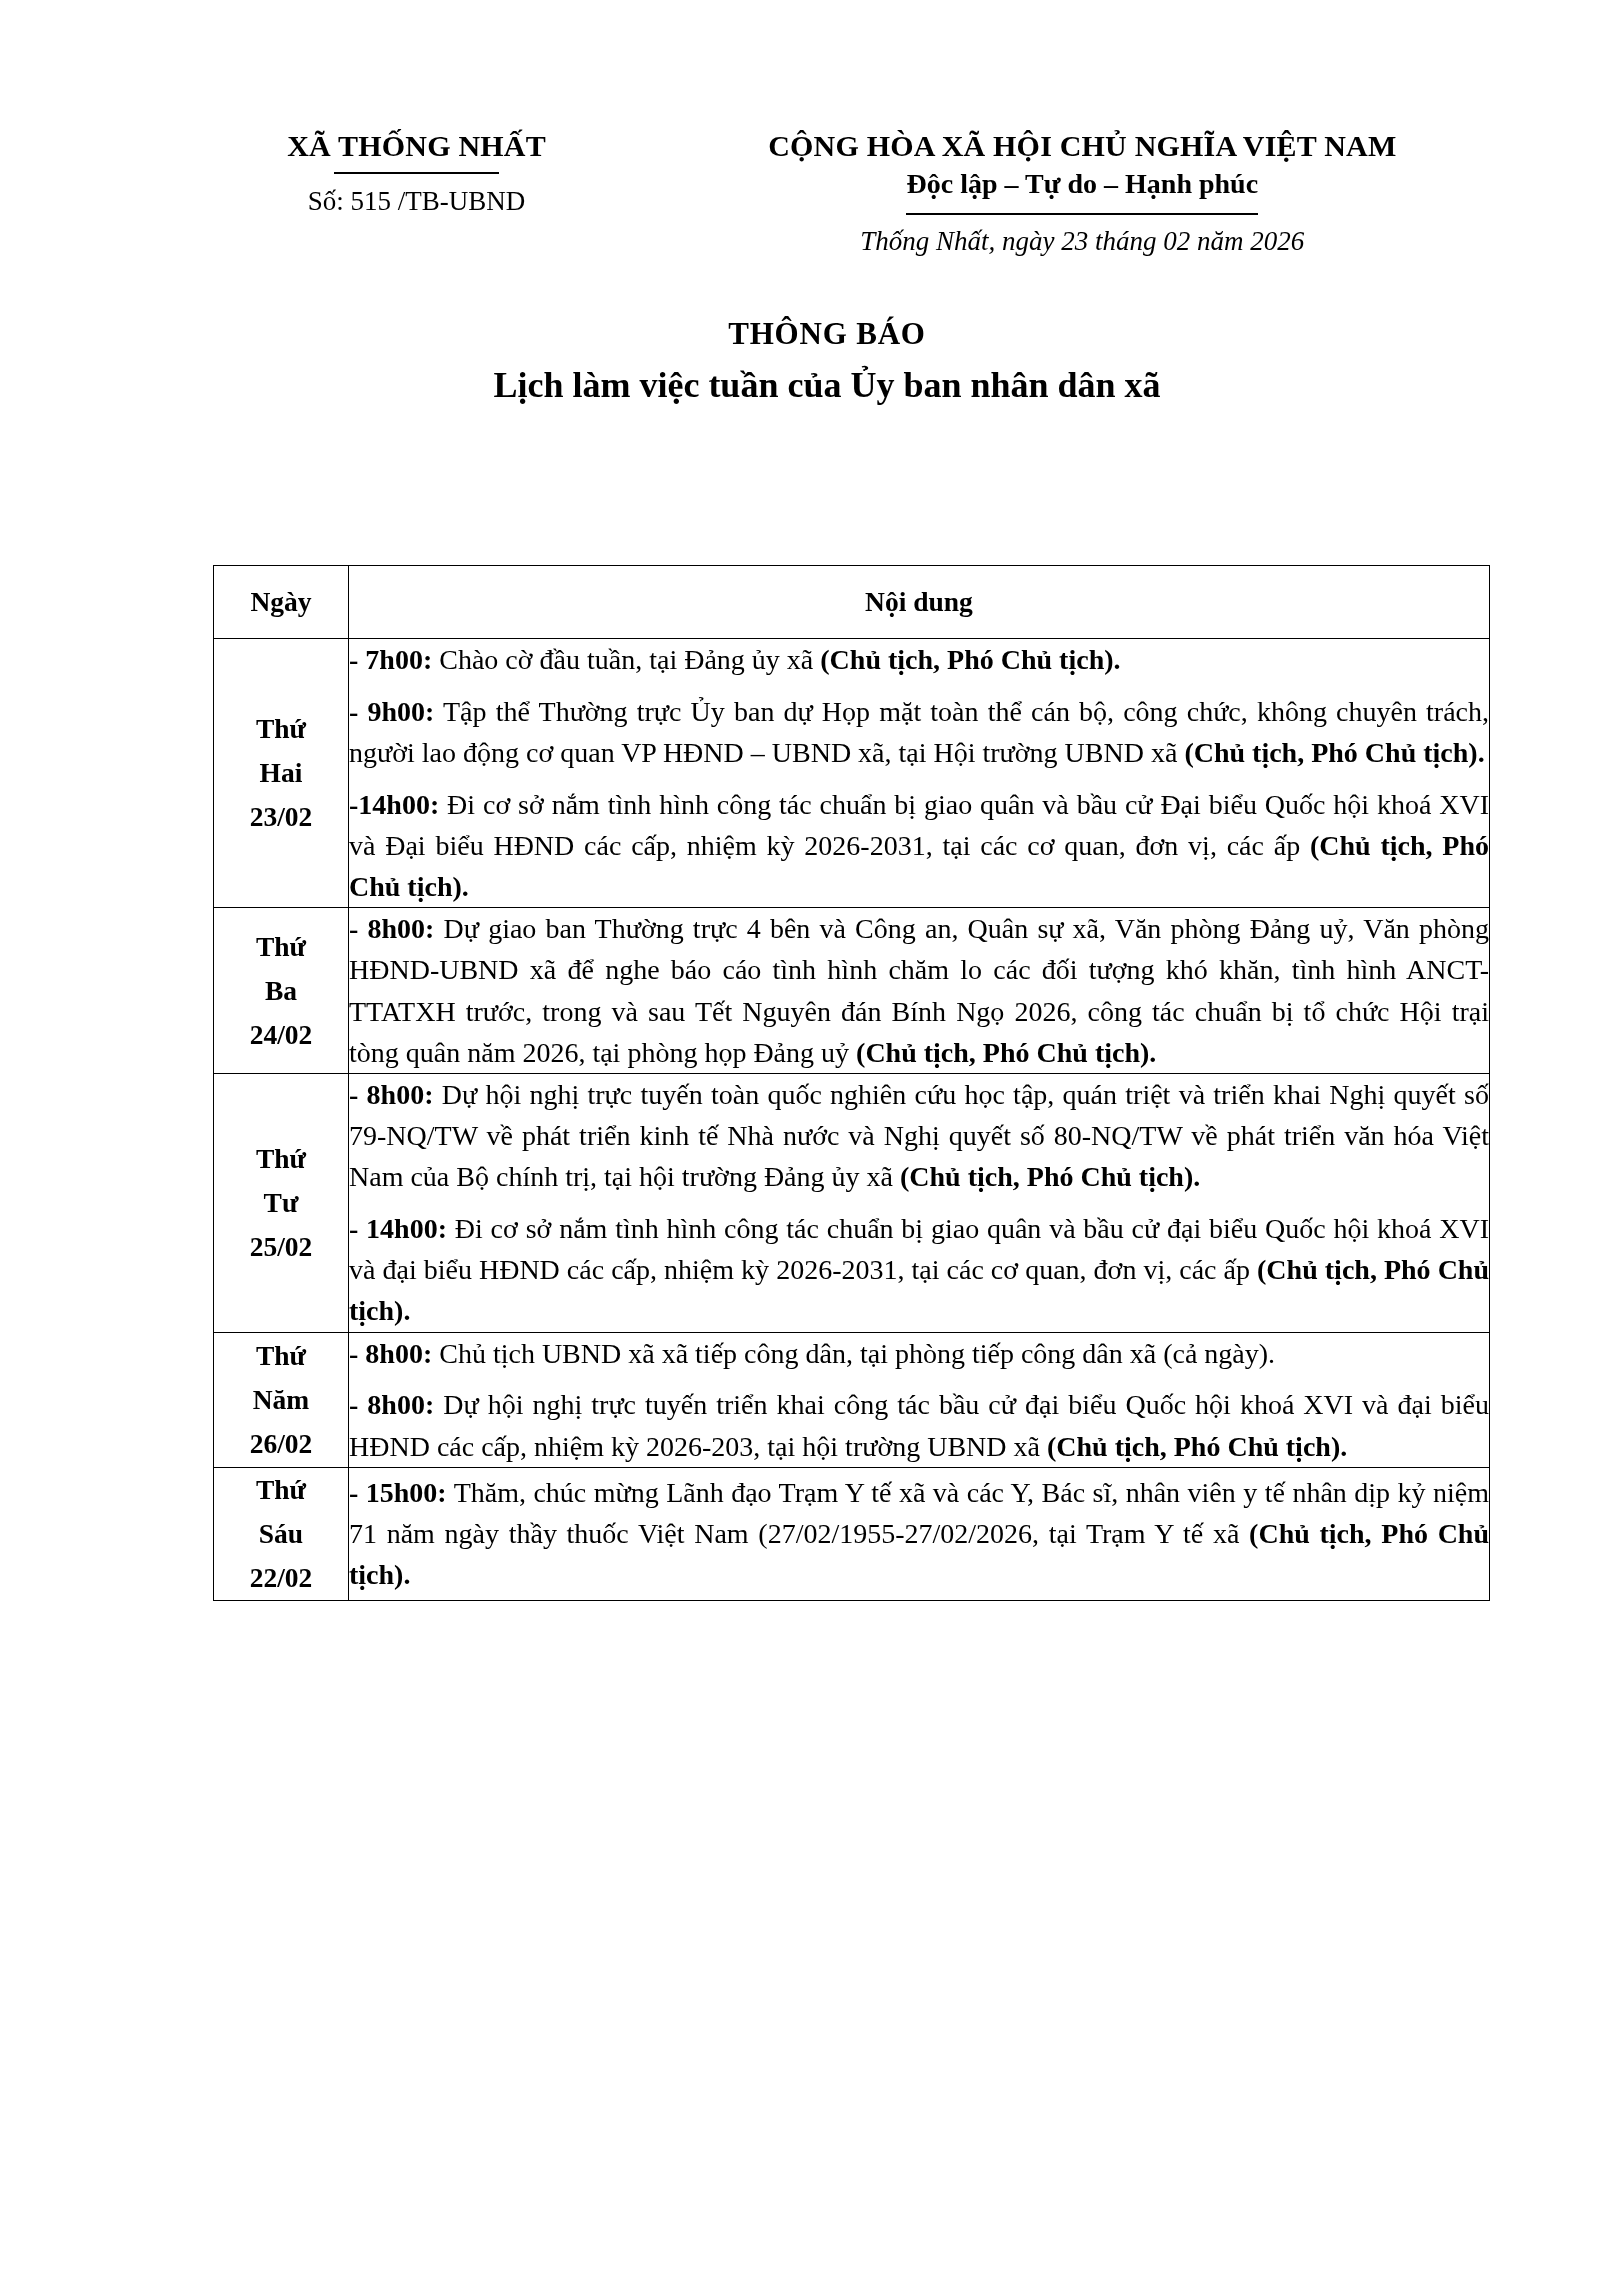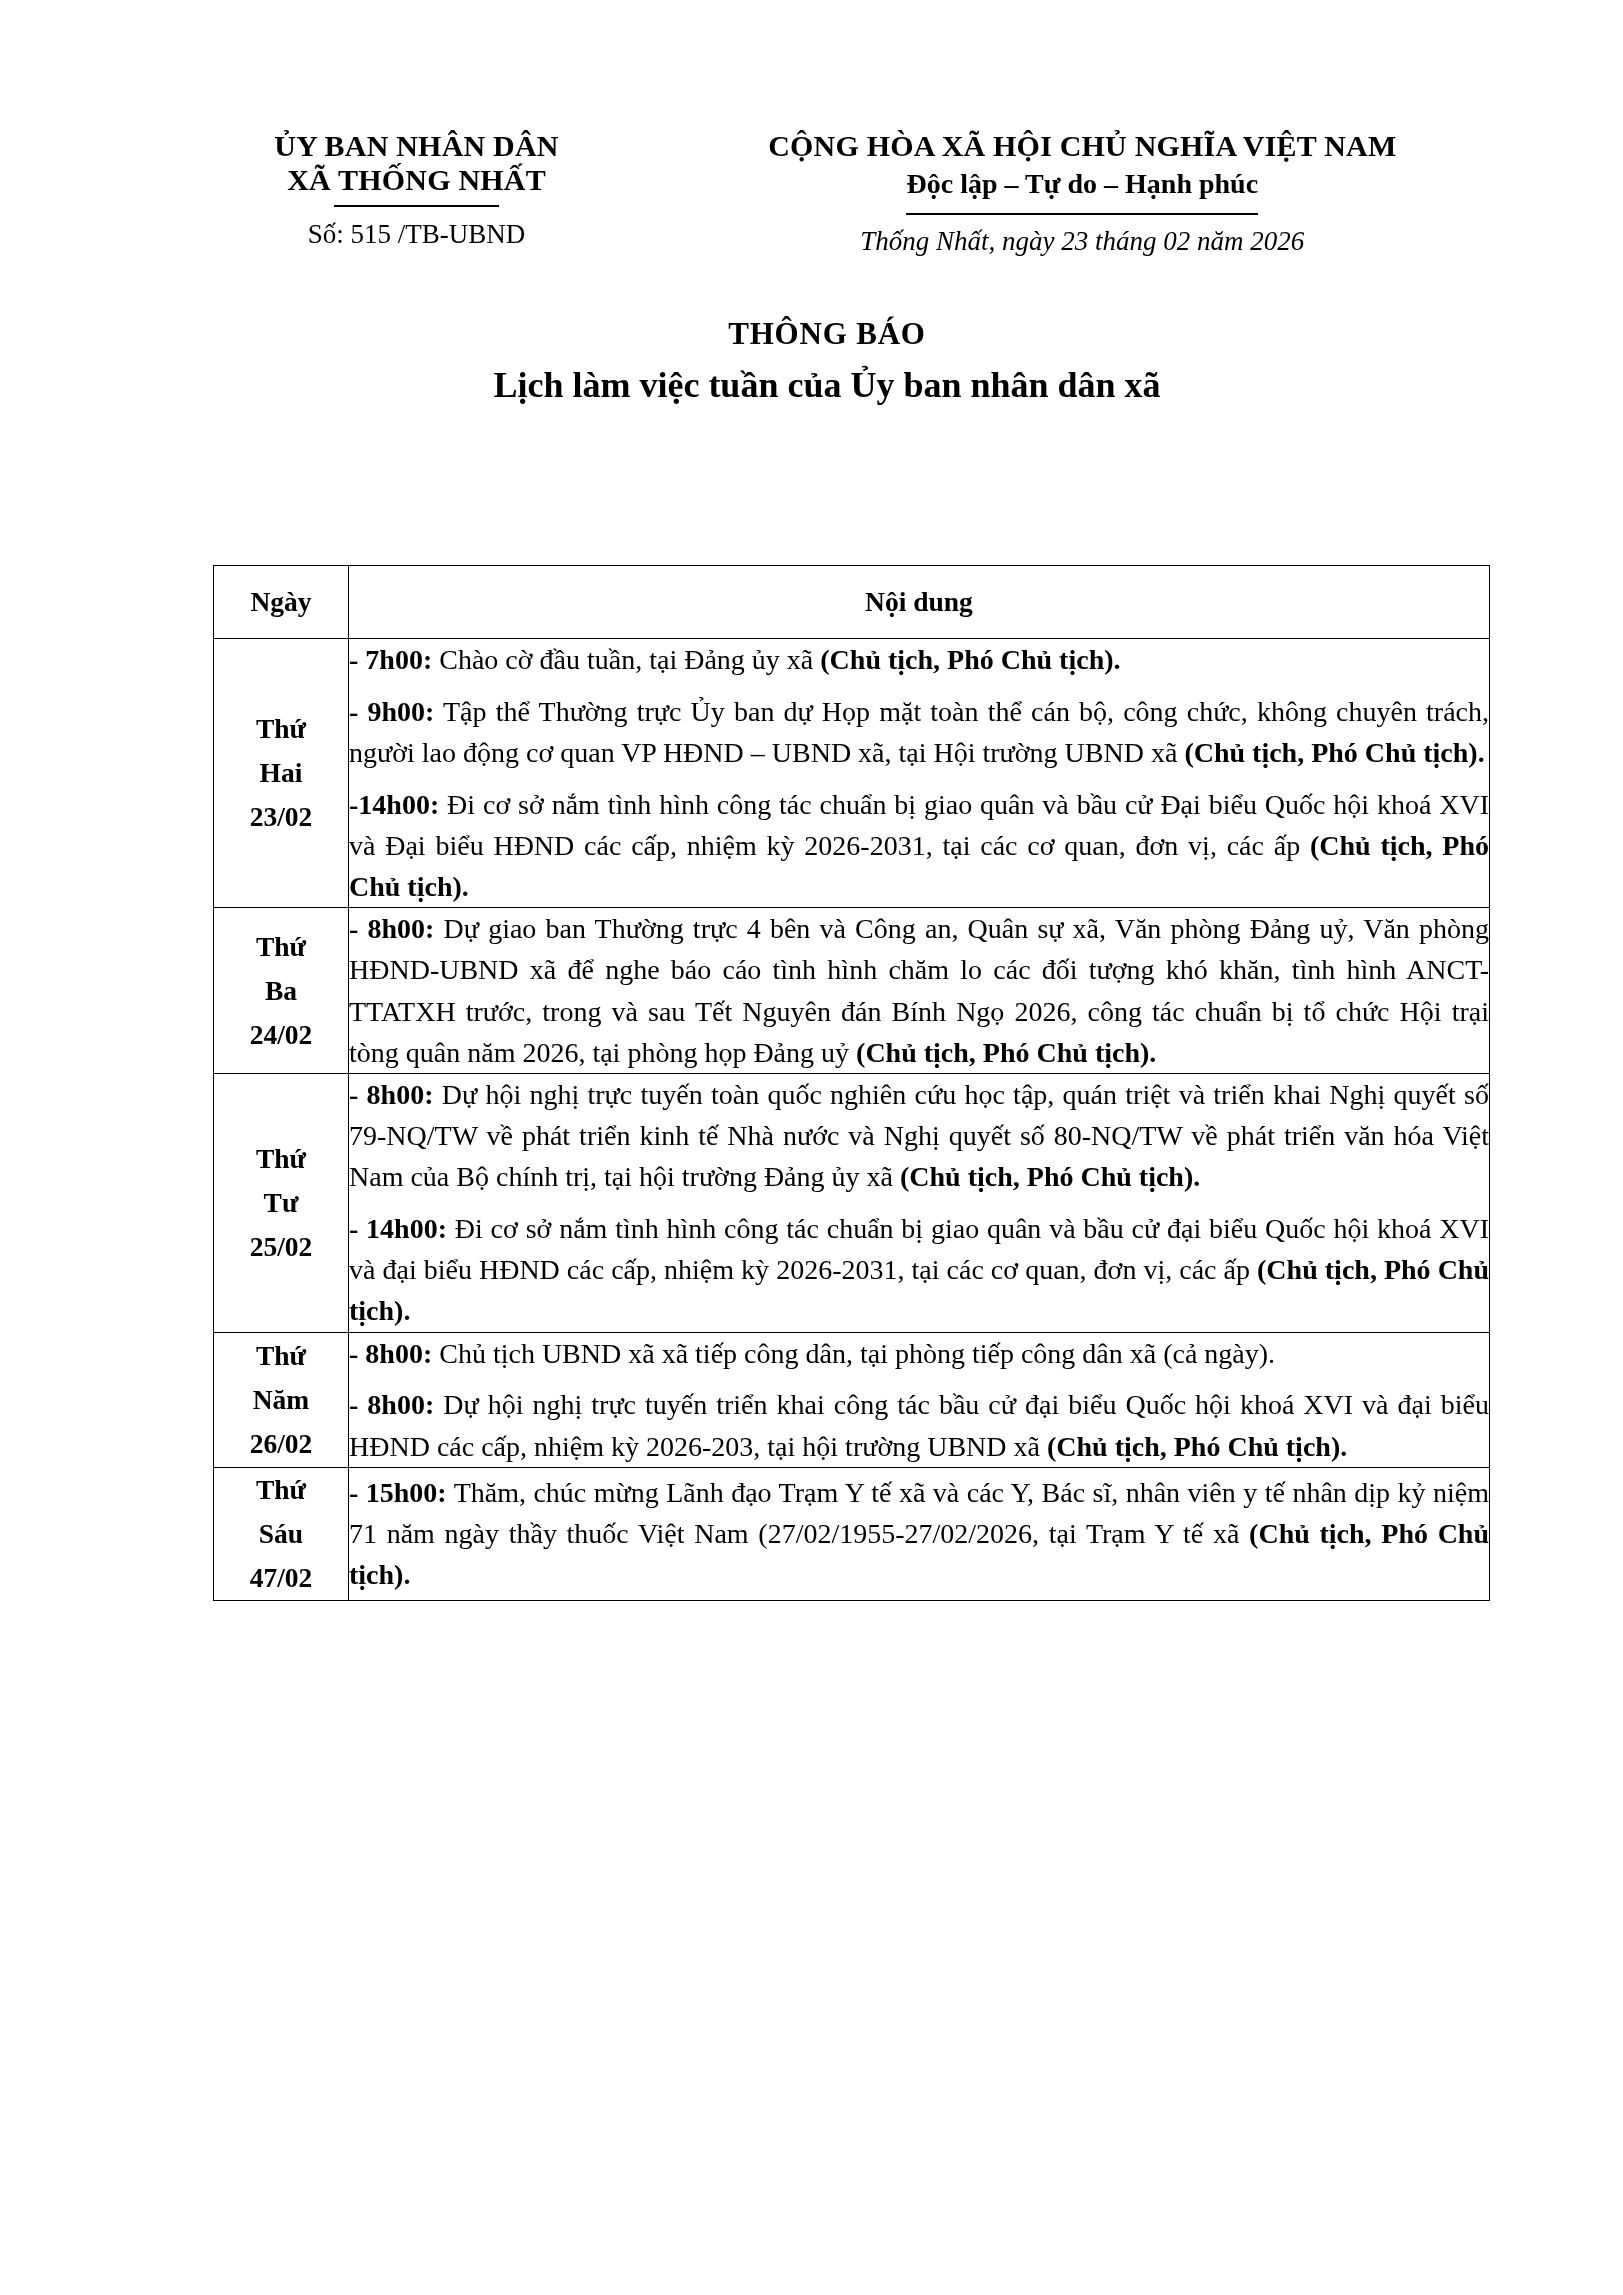--- a/index.html
+++ b/index.html
@@ -168,21 +168,20 @@
   td.content-cell p:last-child { margin-bottom: 0; }
   .bold { font-weight: bold; }
 </style>
 </head>
 <body>
 
 <div class="page">
 
   <div class="doc-header">
     <div class="hdr-left">
-      <div class="org-name">ỦY BAN NHÂN DÂN</div>
       <div class="org-name">XÃ THỐNG NHẤT</div>
       <div class="rule-left"></div>
       <div class="doc-number">Số: 515  /TB-UBND</div>
     </div>
     <div class="hdr-right">
       <div class="nation-name">CỘNG HÒA XÃ HỘI CHỦ NGHĨA VIỆT NAM</div>
       <div class="motto">Độc lập – Tự do – Hạnh phúc</div>
       <div class="place-date">Thống Nhất, ngày  23  tháng 02 năm 2026</div>
     </div>
   </div>
@@ -246,21 +245,21 @@
             </td>
             <td class="content-cell">
               <p><span class="bold">- 8h00:</span><span> Chủ tịch UBND xã xã tiếp công dân, tại phòng tiếp công dân xã (cả ngày).</span></p>
               <p><span class="bold">- 8h00:</span><span> Dự hội nghị trực tuyến triển khai công tác bầu cử đại biểu Quốc hội khoá XVI và đại biểu HĐND các cấp, nhiệm kỳ 2026-203, tại hội trường UBND xã </span><span class="bold">(Chủ tịch, Phó Chủ tịch).</span></p>
             </td>
           </tr>
           <tr>
             <td class="day-cell">
               <div>Thứ</div>
               <div>Sáu</div>
-              <div>47/02</div>
+              <div>22/02</div>
             </td>
             <td class="content-cell">
               <p><span class="bold">- 15h00:</span><span> Thăm, chúc mừng Lãnh đạo Trạm Y tế xã và các Y, Bác sĩ, nhân viên y tế nhân dịp kỷ niệm 71 năm ngày thầy thuốc Việt Nam (27/02/1955-27/02/2026, tại Trạm Y tế xã </span><span class="bold">(Chủ tịch, Phó Chủ tịch).</span></p>
             </td>
           </tr>
         </tbody>
     </table>
   </div>
 
 </div>

